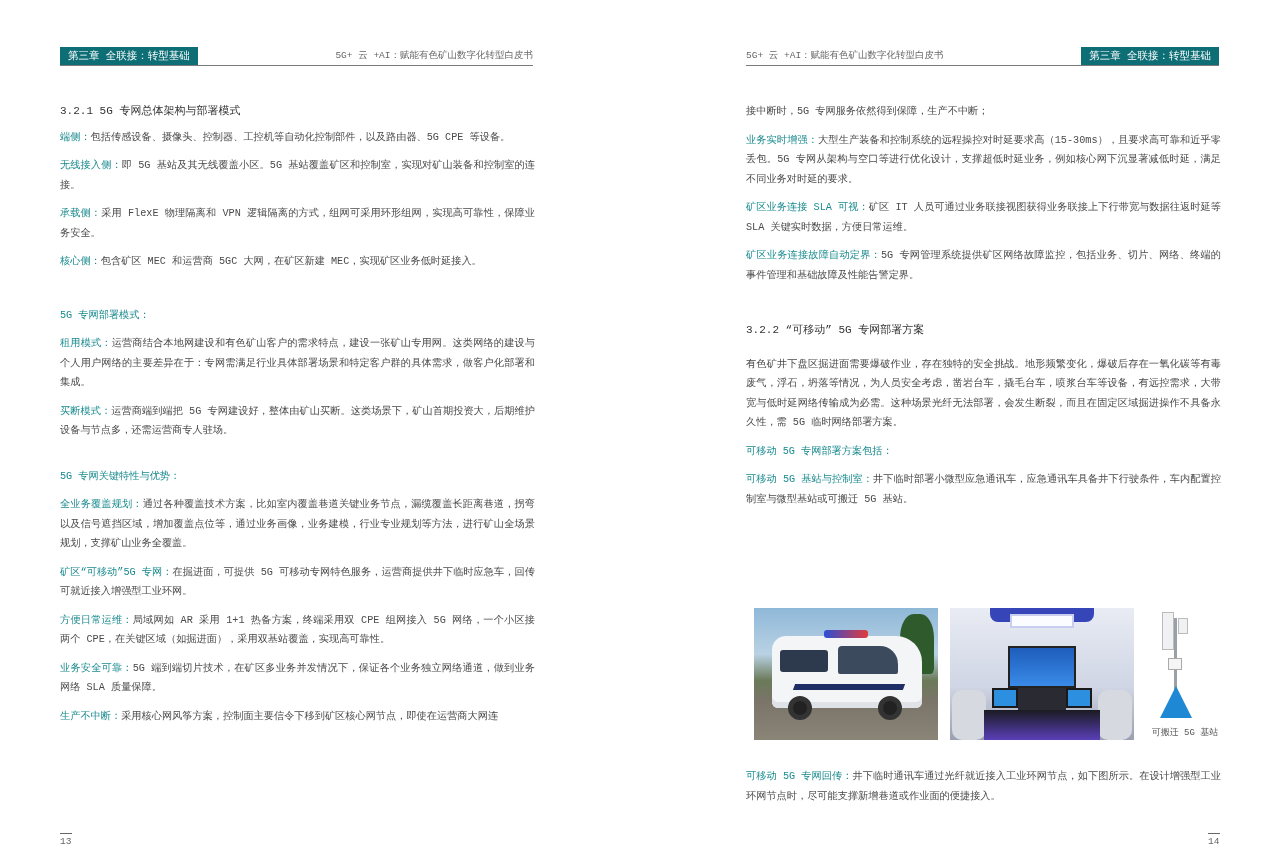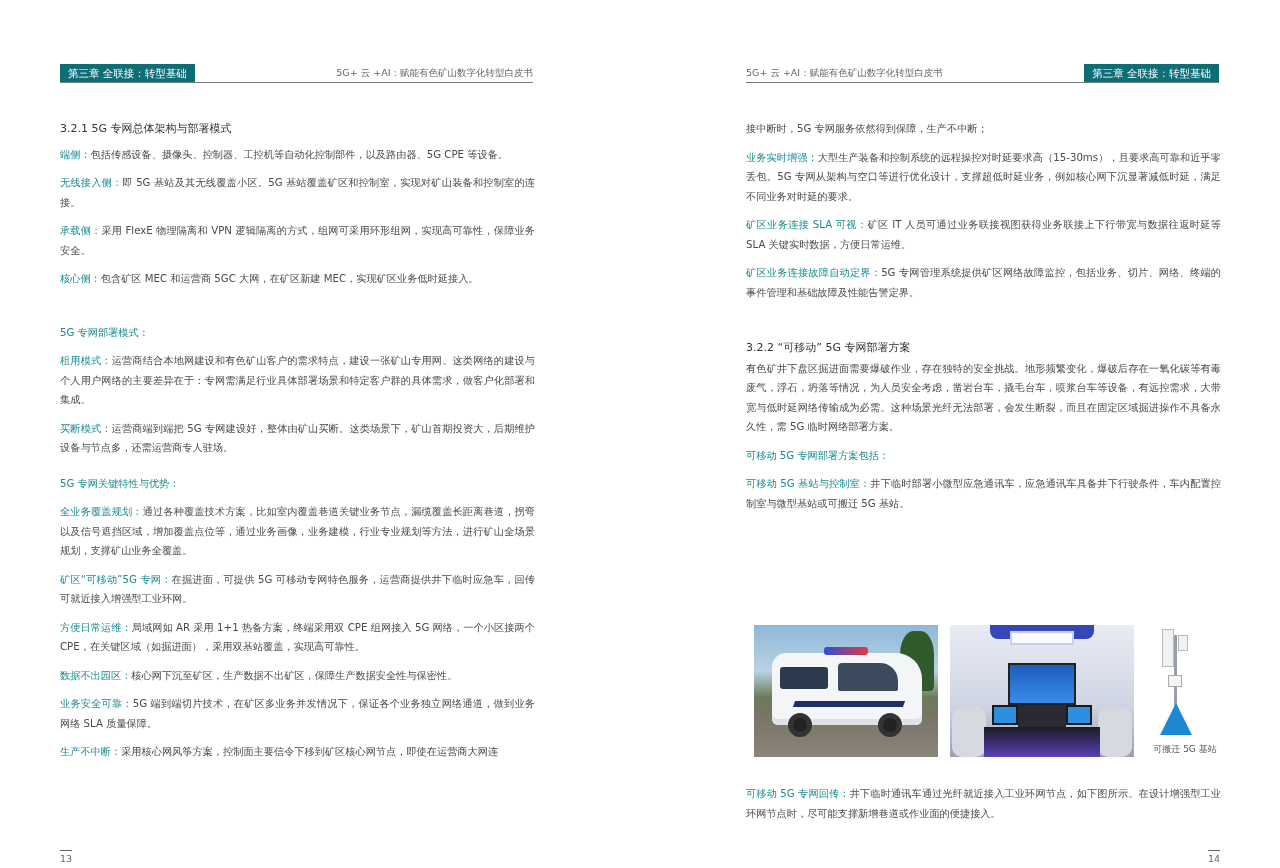--- a/index.html
+++ b/index.html
@@ -1,18 +1,18 @@
 <!DOCTYPE html>
 <html><head>
 <meta charset="utf-8">
 <style>
   * { box-sizing: border-box; margin: 0; padding: 0; }
   html, body { width: 1280px; height: 868px; background: #ffffff; overflow: hidden; }
   body { font-family: "DejaVu Sans", "Liberation Sans", sans-serif; color: #4a4a4a; position: relative; }
-  .page { position: absolute; top: 17px; height: 608px; }
+  .page { position: absolute; top: 0; height: 608px; font-family: Liberation Mono, monospace; }
   .page.left { left: 0; width: 640px; }
   .page.right { left: 640px; width: 640px; }
 
   .hdr { position: absolute; top: 47px; height: 18px; display: flex; align-items: flex-end; }
   .left .hdr { left: 60px; width: 473px; }
   .right .hdr { left: 106px; width: 473px; }
   .hdr .rule { position: absolute; bottom: -1px; left: 0; right: 0; height: 1px; background: #7a7a7a; }
   .badge { background: #0e6e75; color: #ffffff; font-size: 10.5px; height: 18px; line-height: 18px; padding: 0 8px; white-space: nowrap; position: relative; z-index: 1; }
   .doc-title { font-size: 9.5px; color: #666; white-space: nowrap; line-height: 14px; padding-bottom: 2px; }
   .left .hdr { justify-content: space-between; }
@@ -74,48 +74,47 @@
 
   <div class="content">
     <p class="sec-title" style="margin-bottom:6px">3.2.1 5G 专网总体架构与部署模式</p>
     <p><span class="hl">端侧：</span><span>包括传感设备、摄像头、控制器、工控机等自动化控制部件，以及路由器、5G CPE 等设备。</span></p>
     <p><span class="hl">无线接入侧：</span><span>即 5G 基站及其无线覆盖小区。5G 基站覆盖矿区和控制室，实现对矿山装备和控制室的连接。</span></p>
     <p><span class="hl">承载侧：</span><span>采用 FlexE 物理隔离和 VPN 逻辑隔离的方式，组网可采用环形组网，实现高可靠性，保障业务安全。</span></p>
     <p style="margin-bottom:34px"><span class="hl">核心侧：</span><span>包含矿区 MEC 和运营商 5GC 大网，在矿区新建 MEC，实现矿区业务低时延接入。</span></p>
 
     <p class="sub">5G 专网部署模式：</p>
     <p><span class="hl">租用模式：</span><span>运营商结合本地网建设和有色矿山客户的需求特点，建设一张矿山专用网。这类网络的建设与个人用户网络的主要差异在于：专网需满足行业具体部署场景和特定客户群的具体需求，做客户化部署和集成。</span></p>
-    <p style="margin-bottom:16px"><span class="hl">买断模式：</span><span>运营商端到端把 5G 专网建设好，整体由矿山买断。这类场景下，矿山首期投资大，后期维护设备与节点多，还需运营商专人驻场。</span></p>
+    <p style="margin-bottom:26px"><span class="hl">买断模式：</span><span>运营商端到端把 5G 专网建设好，整体由矿山买断。这类场景下，矿山首期投资大，后期维护设备与节点多，还需运营商专人驻场。</span></p>
 
     <p class="sub">5G 专网关键特性与优势：</p>
     <p><span class="hl">全业务覆盖规划：</span><span>通过各种覆盖技术方案，比如室内覆盖巷道关键业务节点，漏缆覆盖长距离巷道，拐弯以及信号遮挡区域，增加覆盖点位等，通过业务画像，业务建模，行业专业规划等方法，进行矿山全场景规划，支撑矿山业务全覆盖。</span></p>
     <p><span class="hl">矿区“可移动”5G 专网：</span><span>在掘进面，可提供 5G 可移动专网特色服务，运营商提供井下临时应急车，回传可就近接入增强型工业环网。</span></p>
     <p><span class="hl">方便日常运维：</span><span>局域网如 AR 采用 1+1 热备方案，终端采用双 CPE 组网接入 5G 网络，一个小区接两个 CPE，在关键区域（如掘进面），采用双基站覆盖，实现高可靠性。</span></p>
-    <p><span class="hl">数据不出园区：</span><span>核心网下沉至矿区，生产数据不出矿区，保障生产数据安全性与保密性。</span></p>
     <p><span class="hl">业务安全可靠：</span><span>5G 端到端切片技术，在矿区多业务并发情况下，保证各个业务独立网络通道，做到业务网络 SLA 质量保障。</span></p>
     <p><span class="hl">生产不中断：</span><span>采用核心网风筝方案，控制面主要信令下移到矿区核心网节点，即使在运营商大网连</span></p>
   </div>
 
   <div class="pgnum">13</div>
 </div>
 
 <div class="page right">
   <div class="hdr">
     <span class="doc-title">5G+ 云 +AI：赋能有色矿山数字化转型白皮书</span>
     <span class="badge">第三章 全联接：转型基础</span>
     <div class="rule"></div>
   </div>
 
   <div class="content">
     <p>接中断时，5G 专网服务依然得到保障，生产不中断；</p>
     <p><span class="hl">业务实时增强：</span><span>大型生产装备和控制系统的远程操控对时延要求高（15-30ms），且要求高可靠和近乎零丢包。5G 专网从架构与空口等进行优化设计，支撑超低时延业务，例如核心网下沉显著减低时延，满足不同业务对时延的要求。</span></p>
     <p><span class="hl">矿区业务连接 SLA 可视：</span><span>矿区 IT 人员可通过业务联接视图获得业务联接上下行带宽与数据往返时延等 SLA 关键实时数据，方便日常运维。</span></p>
     <p style="margin-bottom:36px"><span class="hl">矿区业务连接故障自动定界：</span><span>5G 专网管理系统提供矿区网络故障监控，包括业务、切片、网络、终端的事件管理和基础故障及性能告警定界。</span></p>
 
-    <p class="sec-title" style="margin-bottom:1px">3.2.2 “可移动” 5G 专网部署方案</p>
+    <p class="sec-title" style="margin-bottom:14px">3.2.2 “可移动” 5G 专网部署方案</p>
     <p>有色矿井下盘区掘进面需要爆破作业，存在独特的安全挑战。地形频繁变化，爆破后存在一氧化碳等有毒废气，浮石，坍落等情况，为人员安全考虑，凿岩台车，撬毛台车，喷浆台车等设备，有远控需求，大带宽与低时延网络传输成为必需。这种场景光纤无法部署，会发生断裂，而且在固定区域掘进操作不具备永久性，需 5G 临时网络部署方案。</p>
     <p class="sub">可移动 5G 专网部署方案包括：</p>
     <p><span class="hl">可移动 5G 基站与控制室：</span><span>井下临时部署小微型应急通讯车，应急通讯车具备井下行驶条件，车内配置控制室与微型基站或可搬迁 5G 基站。</span></p>
   </div>
 
   <div class="photos">
     <div class="photo van">
       <div class="tree"></div>
       <div class="van-body"></div>
       <div class="lightbar"></div>

